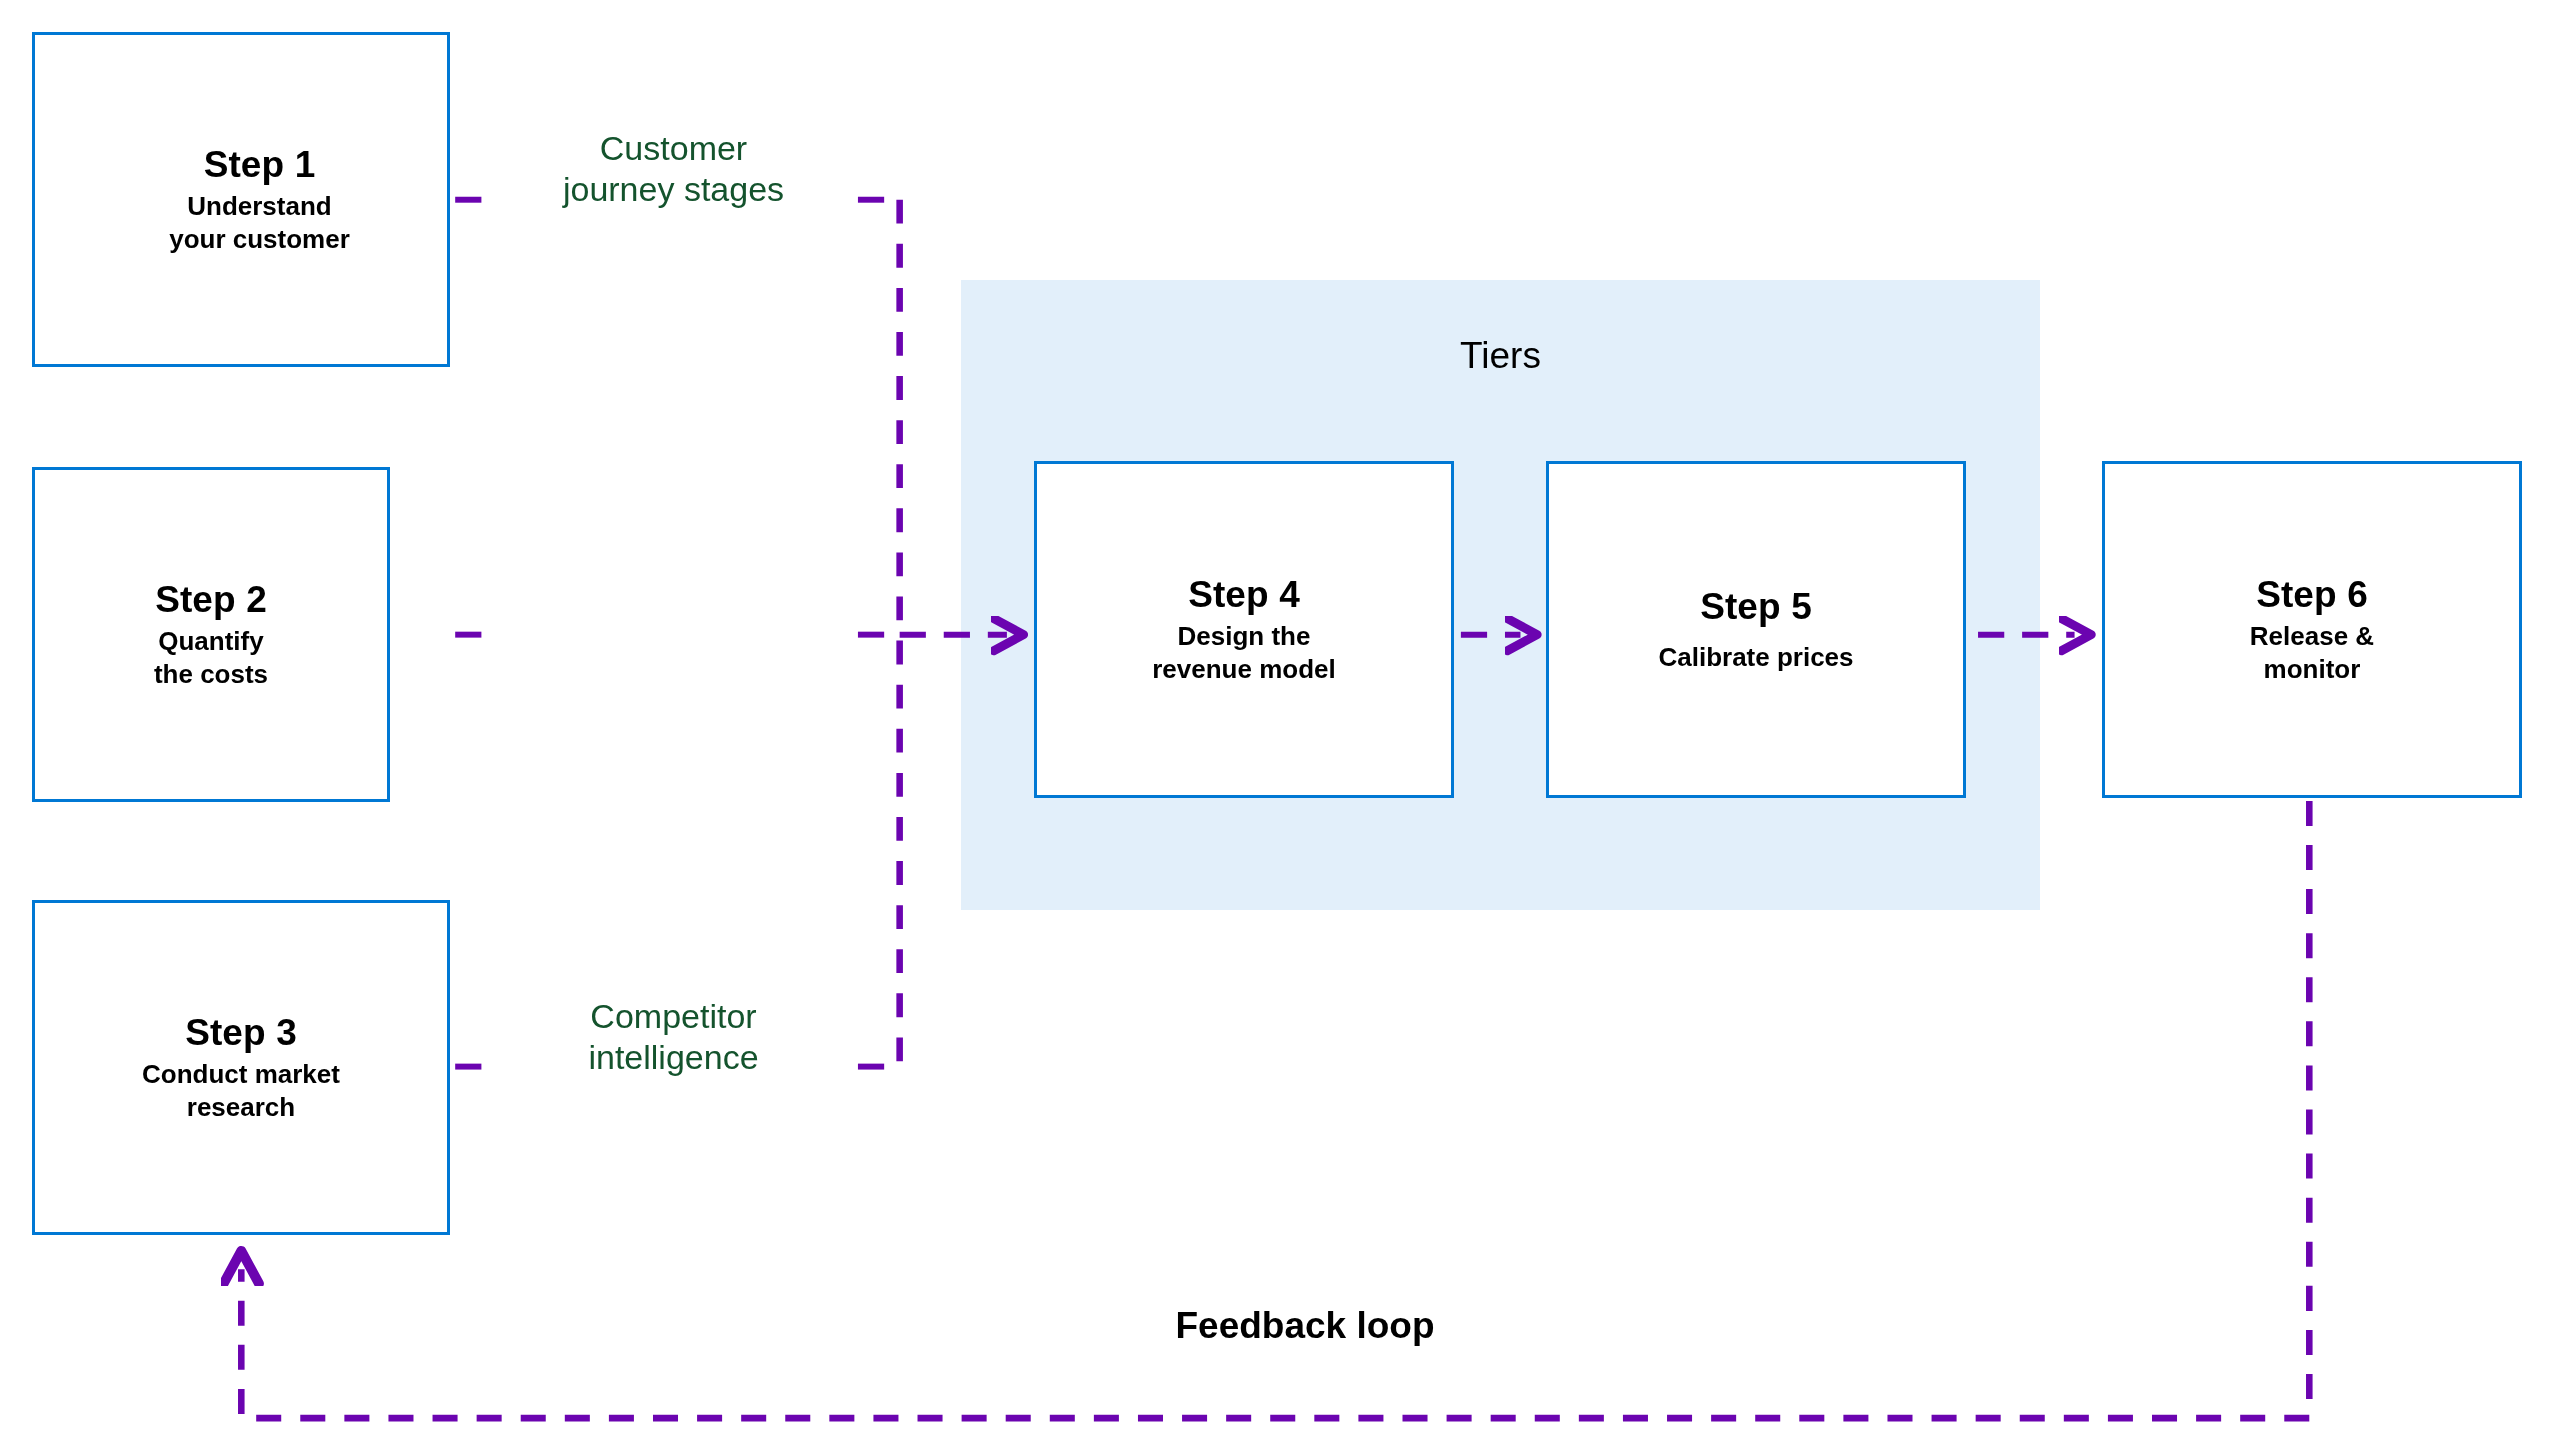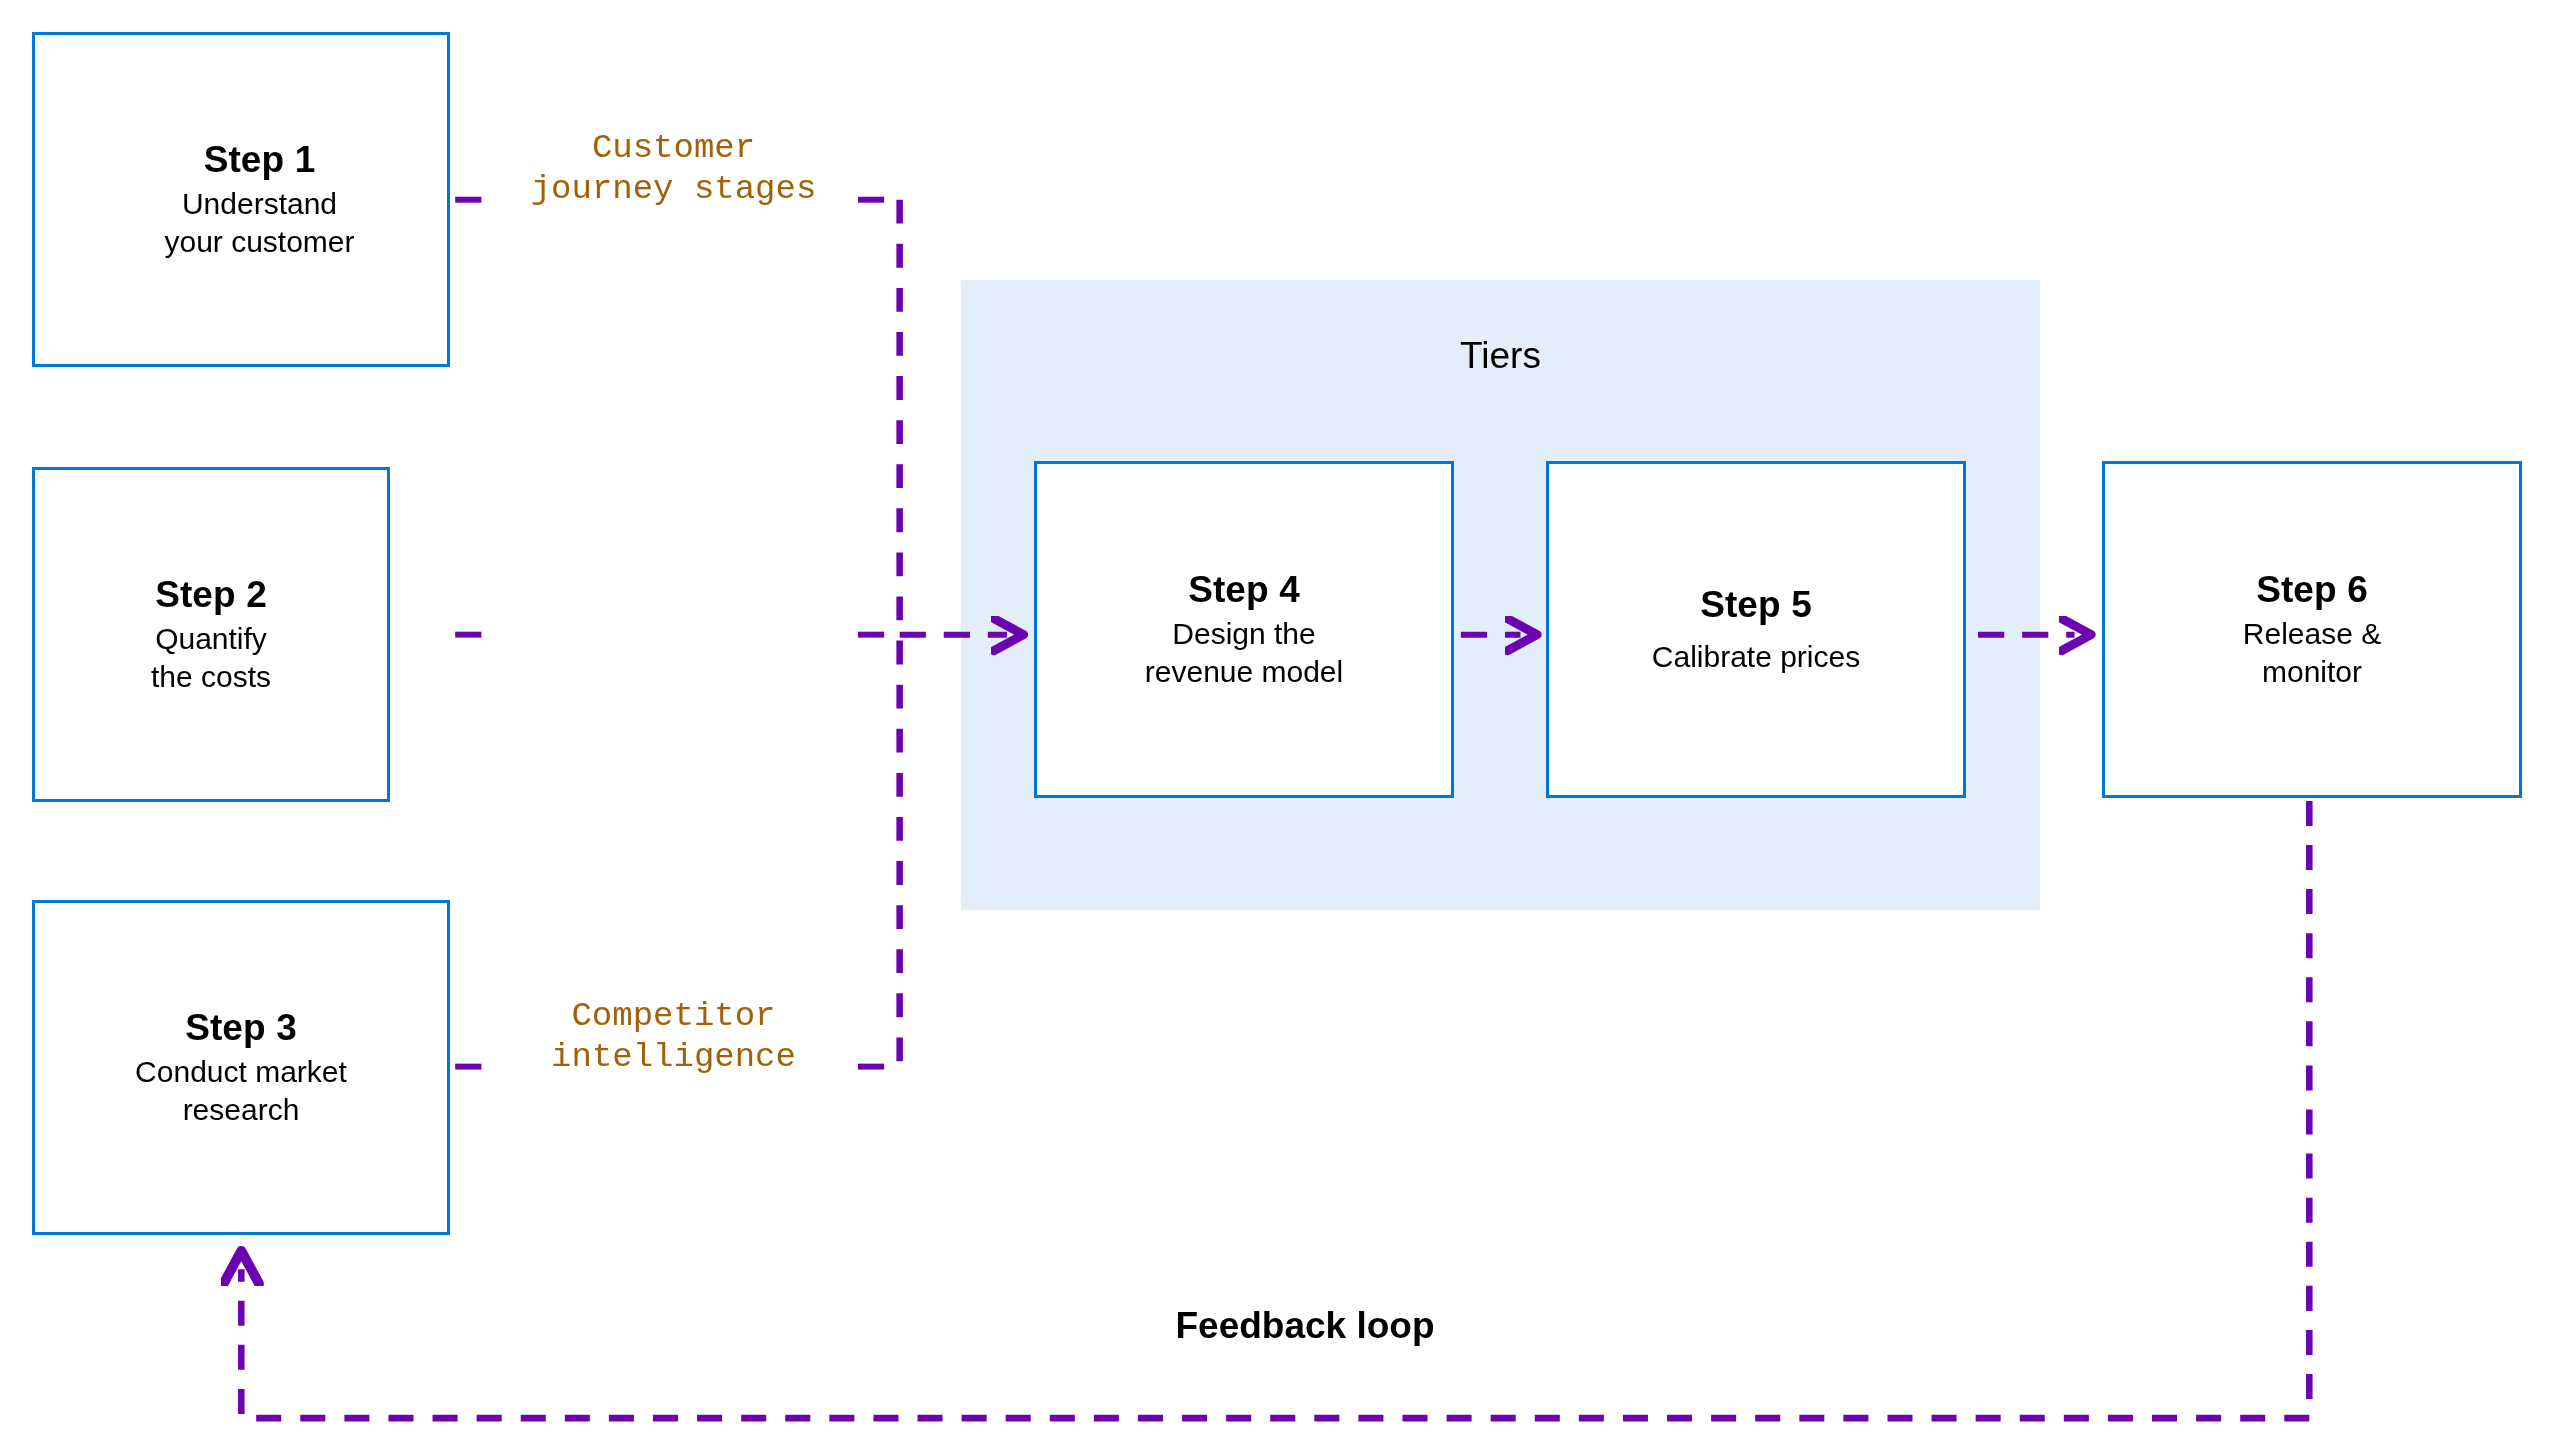--- a/index.html
+++ b/index.html
@@ -32,22 +32,22 @@
     color: #000000;
   }
   .step-title {
     font-size: 37px;
     font-weight: bold;
     line-height: 1.12;
     letter-spacing: 0.1px;
     margin-bottom: 4.8px;
   }
   .step-desc {
-    font-size: 30px;
-    font-weight: normal;
+    font-size: 26px;
+    font-weight: bold;
     line-height: 1.24;
     white-space: pre-line;
   }
 
   #box-step1 { left: 32px;   top: 32px;   width: 418px; height: 335px; padding-left: 37px; }
   #box-step2 { left: 32px;   top: 467px;  width: 358px; height: 335px; }
   #box-step3 { left: 32px;   top: 900px; width: 418px; height: 335px; }
   #box-step4 { left: 1034px; top: 461px;  width: 420px; height: 337px; }
   #box-step5 { left: 1546px; top: 461px;  width: 420px; height: 337px; gap: 8px; }
   #box-step6 { left: 2102px; top: 461px;  width: 420px; height: 337px; }
@@ -70,24 +70,23 @@
     font-size: 37px;
     color: #000000;
     line-height: 1.2;
   }
 
   
   .conn-label {
     position: absolute;
     text-align: center;
     font-size: 34px;
-    color: #a16207;
+    color: #14532d;
     line-height: 1.22;
     white-space: pre-line;
-    font-family: Liberation Mono, monospace;
   }
   #label-customer-journey  { left: 489px; top: 128px;  width: 369px; }
   #label-total-cost        { left: 489px; top: 563px;  width: 369px; }
   #label-competitor-intel  { left: 489px; top: 996px; width: 369px; }
   #label-feedback-loop {
     position: absolute;
     left: 882px;
     top: 1305px;
     width: 846px;
     text-align: center;

